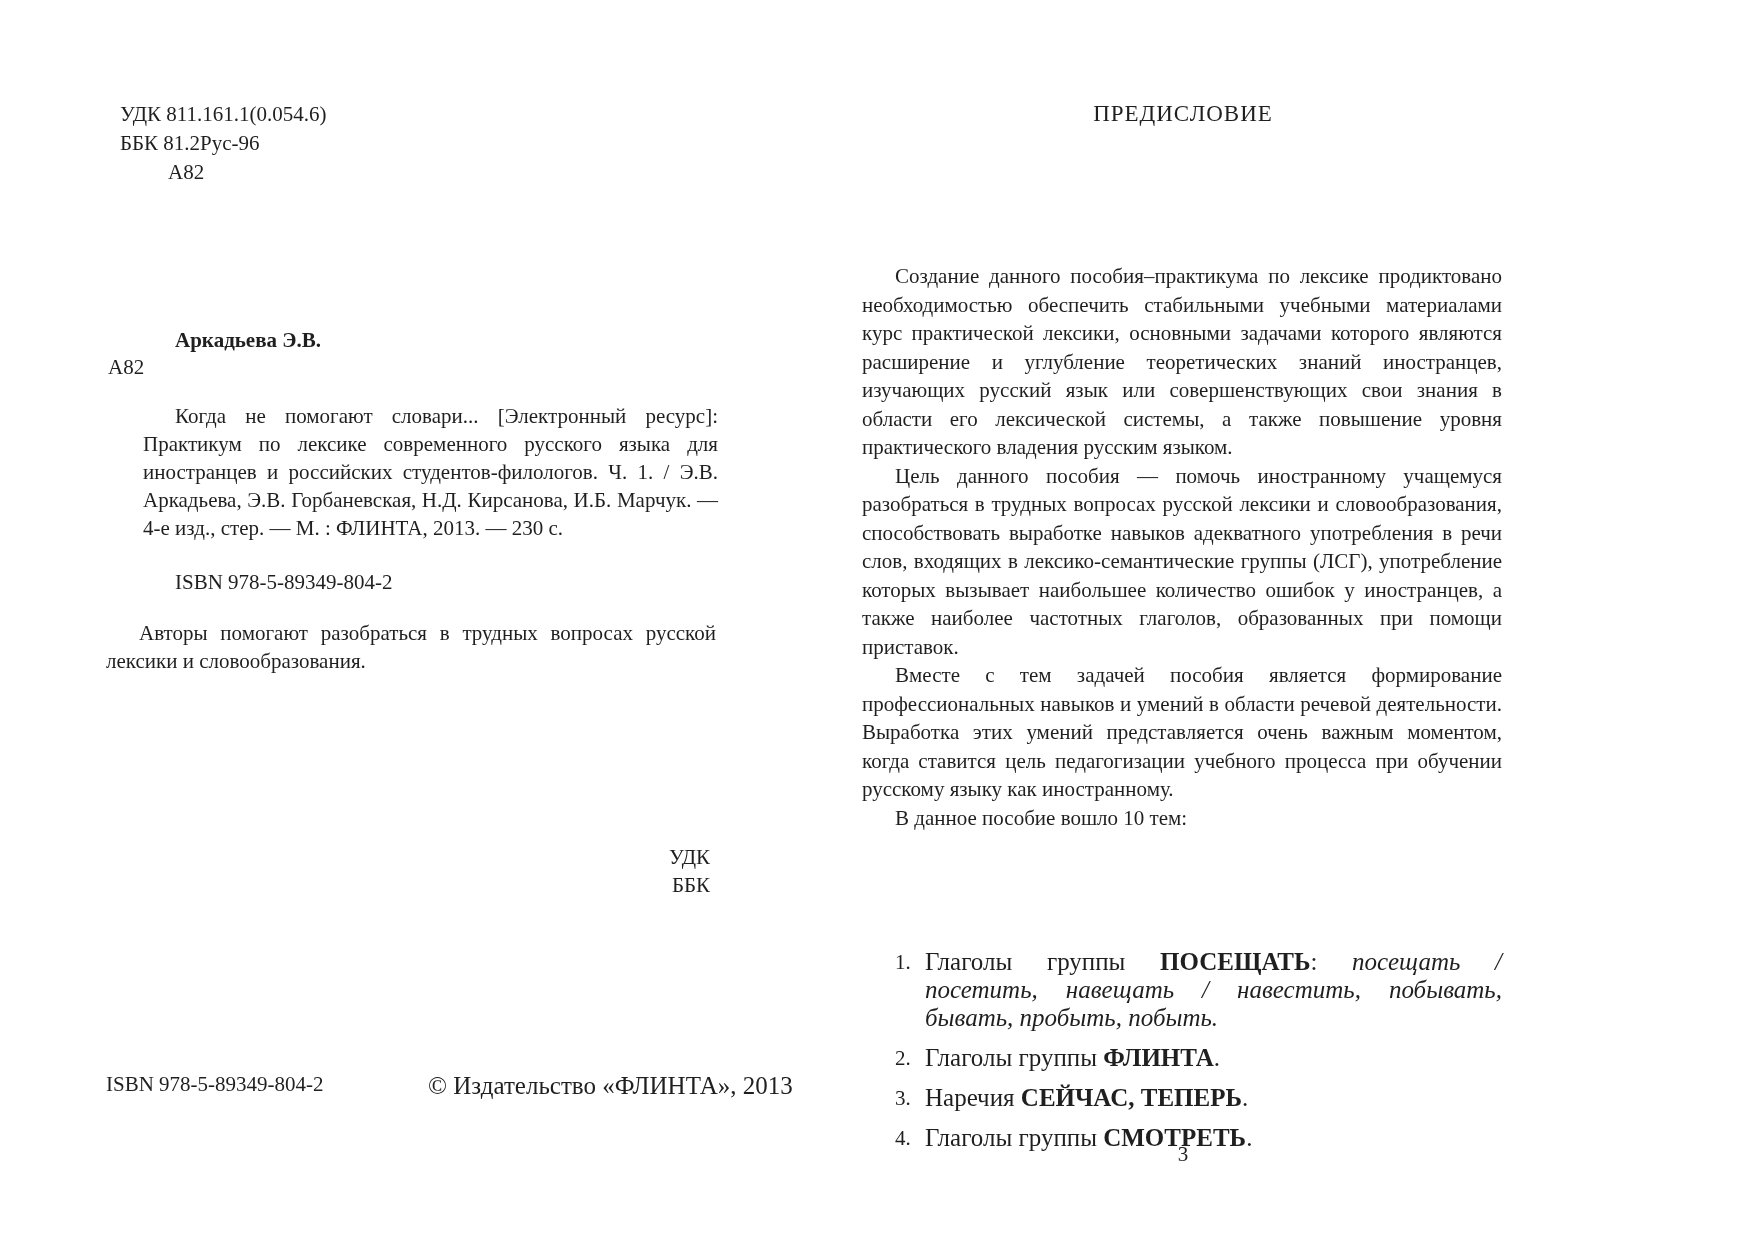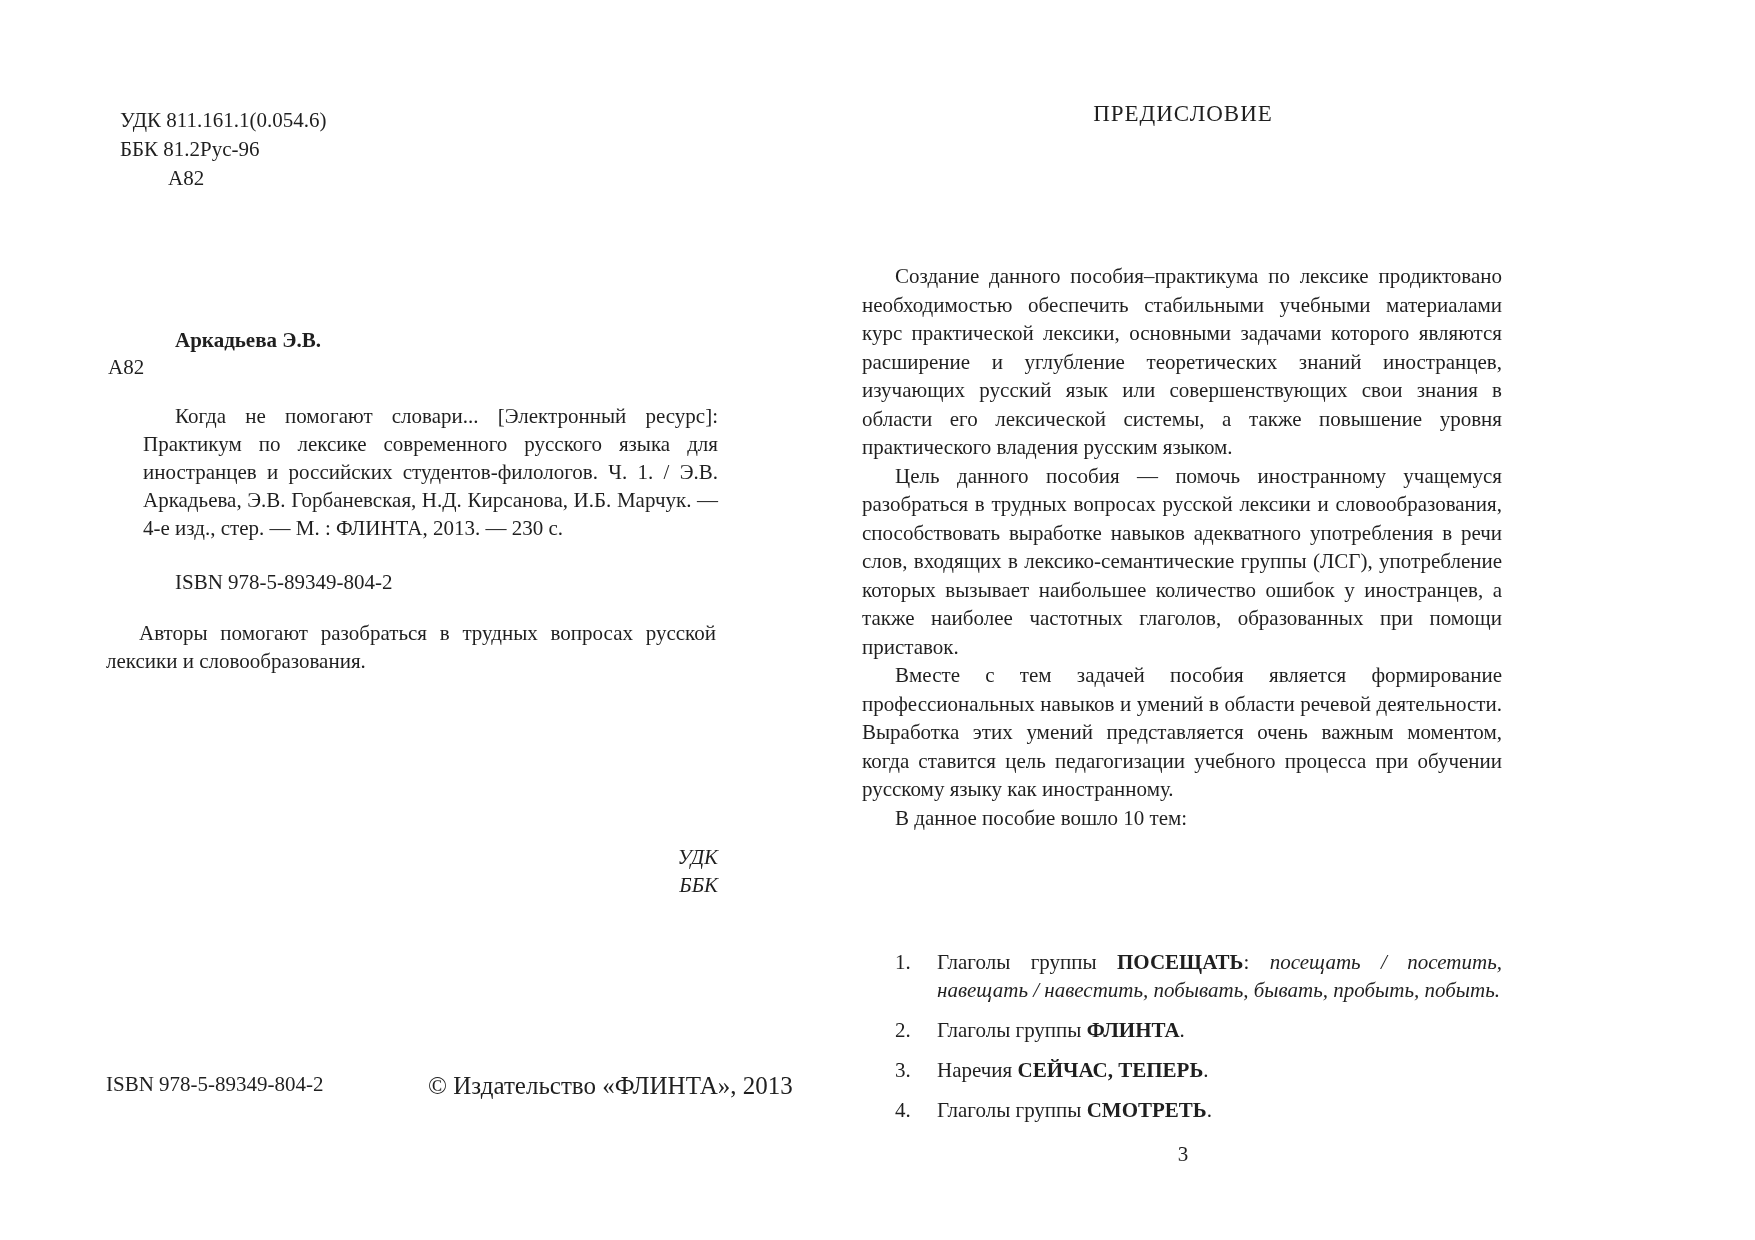--- a/index.html
+++ b/index.html
@@ -39,49 +39,49 @@
   
   .preface-title {
     width:100%; text-align:center;
     font-size:23px; font-weight:normal; letter-spacing:1px;
   }
   .preface-body p { line-height:28.5px; text-indent:33px; }
 
   .topics { }
   .topic { display:flex; margin-bottom:12px; padding-left:33px; }
   .topic .t-num { flex:0 0 30px; font-size:21px; line-height:28px; }
-  .topic .t-text { flex:1 1 auto; font-size:21px; line-height:28px; text-align:justify;margin-left:12px; }
+  .topic .t-text { flex:1 1 auto; font-size:25px; line-height:28px; text-align:justify; }
   .topic .t-term { font-weight:bold; }
   .topic .t-detail { font-style:italic; }
 
   .page-num { width:100%; text-align:center; font-size:21px; }
 </style>
 </head>
 <body>
 
 <div class="page page-left">
 
-  <div class="blk imprint" style="top:106px; left:14px;">
+  <div class="blk imprint" style="top:100px; left:14px;">
     <div class="line">УДК 811.161.1(0.054.6)</div>
     <div class="line">ББК 81.2Рус-96</div>
     <div class="line imprint-code">А82</div>
   </div>
 
   <div class="blk" style="top:326px; left:0; width:612px;">
     <div class="bib-code">А82</div>
     <p class="bib-author">Аркадьева Э.В.</p>
     <p class="bib-text just">Когда не помогают словари... [Электронный ресурс]: Практикум по лексике современного русского языка для иностранцев и российских студентов-филологов. Ч. 1. / Э.В. Аркадьева, Э.В. Горбаневская, Н.Д. Кирсанова, И.Б. Марчук. — 4-е изд., стер. — М. : ФЛИНТА, 2013. — 230 с.</p>
     <p class="bib-isbn">ISBN 978-5-89349-804-2</p>
   </div>
 
   <div class="blk annotation just" style="top:572px; left:0; width:610px;">
     <p>Авторы помогают разобраться в трудных вопросах русской лексики и словообразования.</p>
   </div>
 
-  <div class="blk classifiers" style="top:843px; right:0;font-style:italic;">
+  <div class="blk classifiers" style="top:843px; right:8px;">
     <div class="line">УДК</div>
     <div class="line">ББК</div>
   </div>
 
   <div class="blk" style="top:1072px; left:0; width:612px; height:30px;">
     <span class="footer-isbn">ISBN 978-5-89349-804-2</span>
     <span class="footer-copy">© Издательство «ФЛИНТА», 2013</span>
   </div>
 
 </div>

